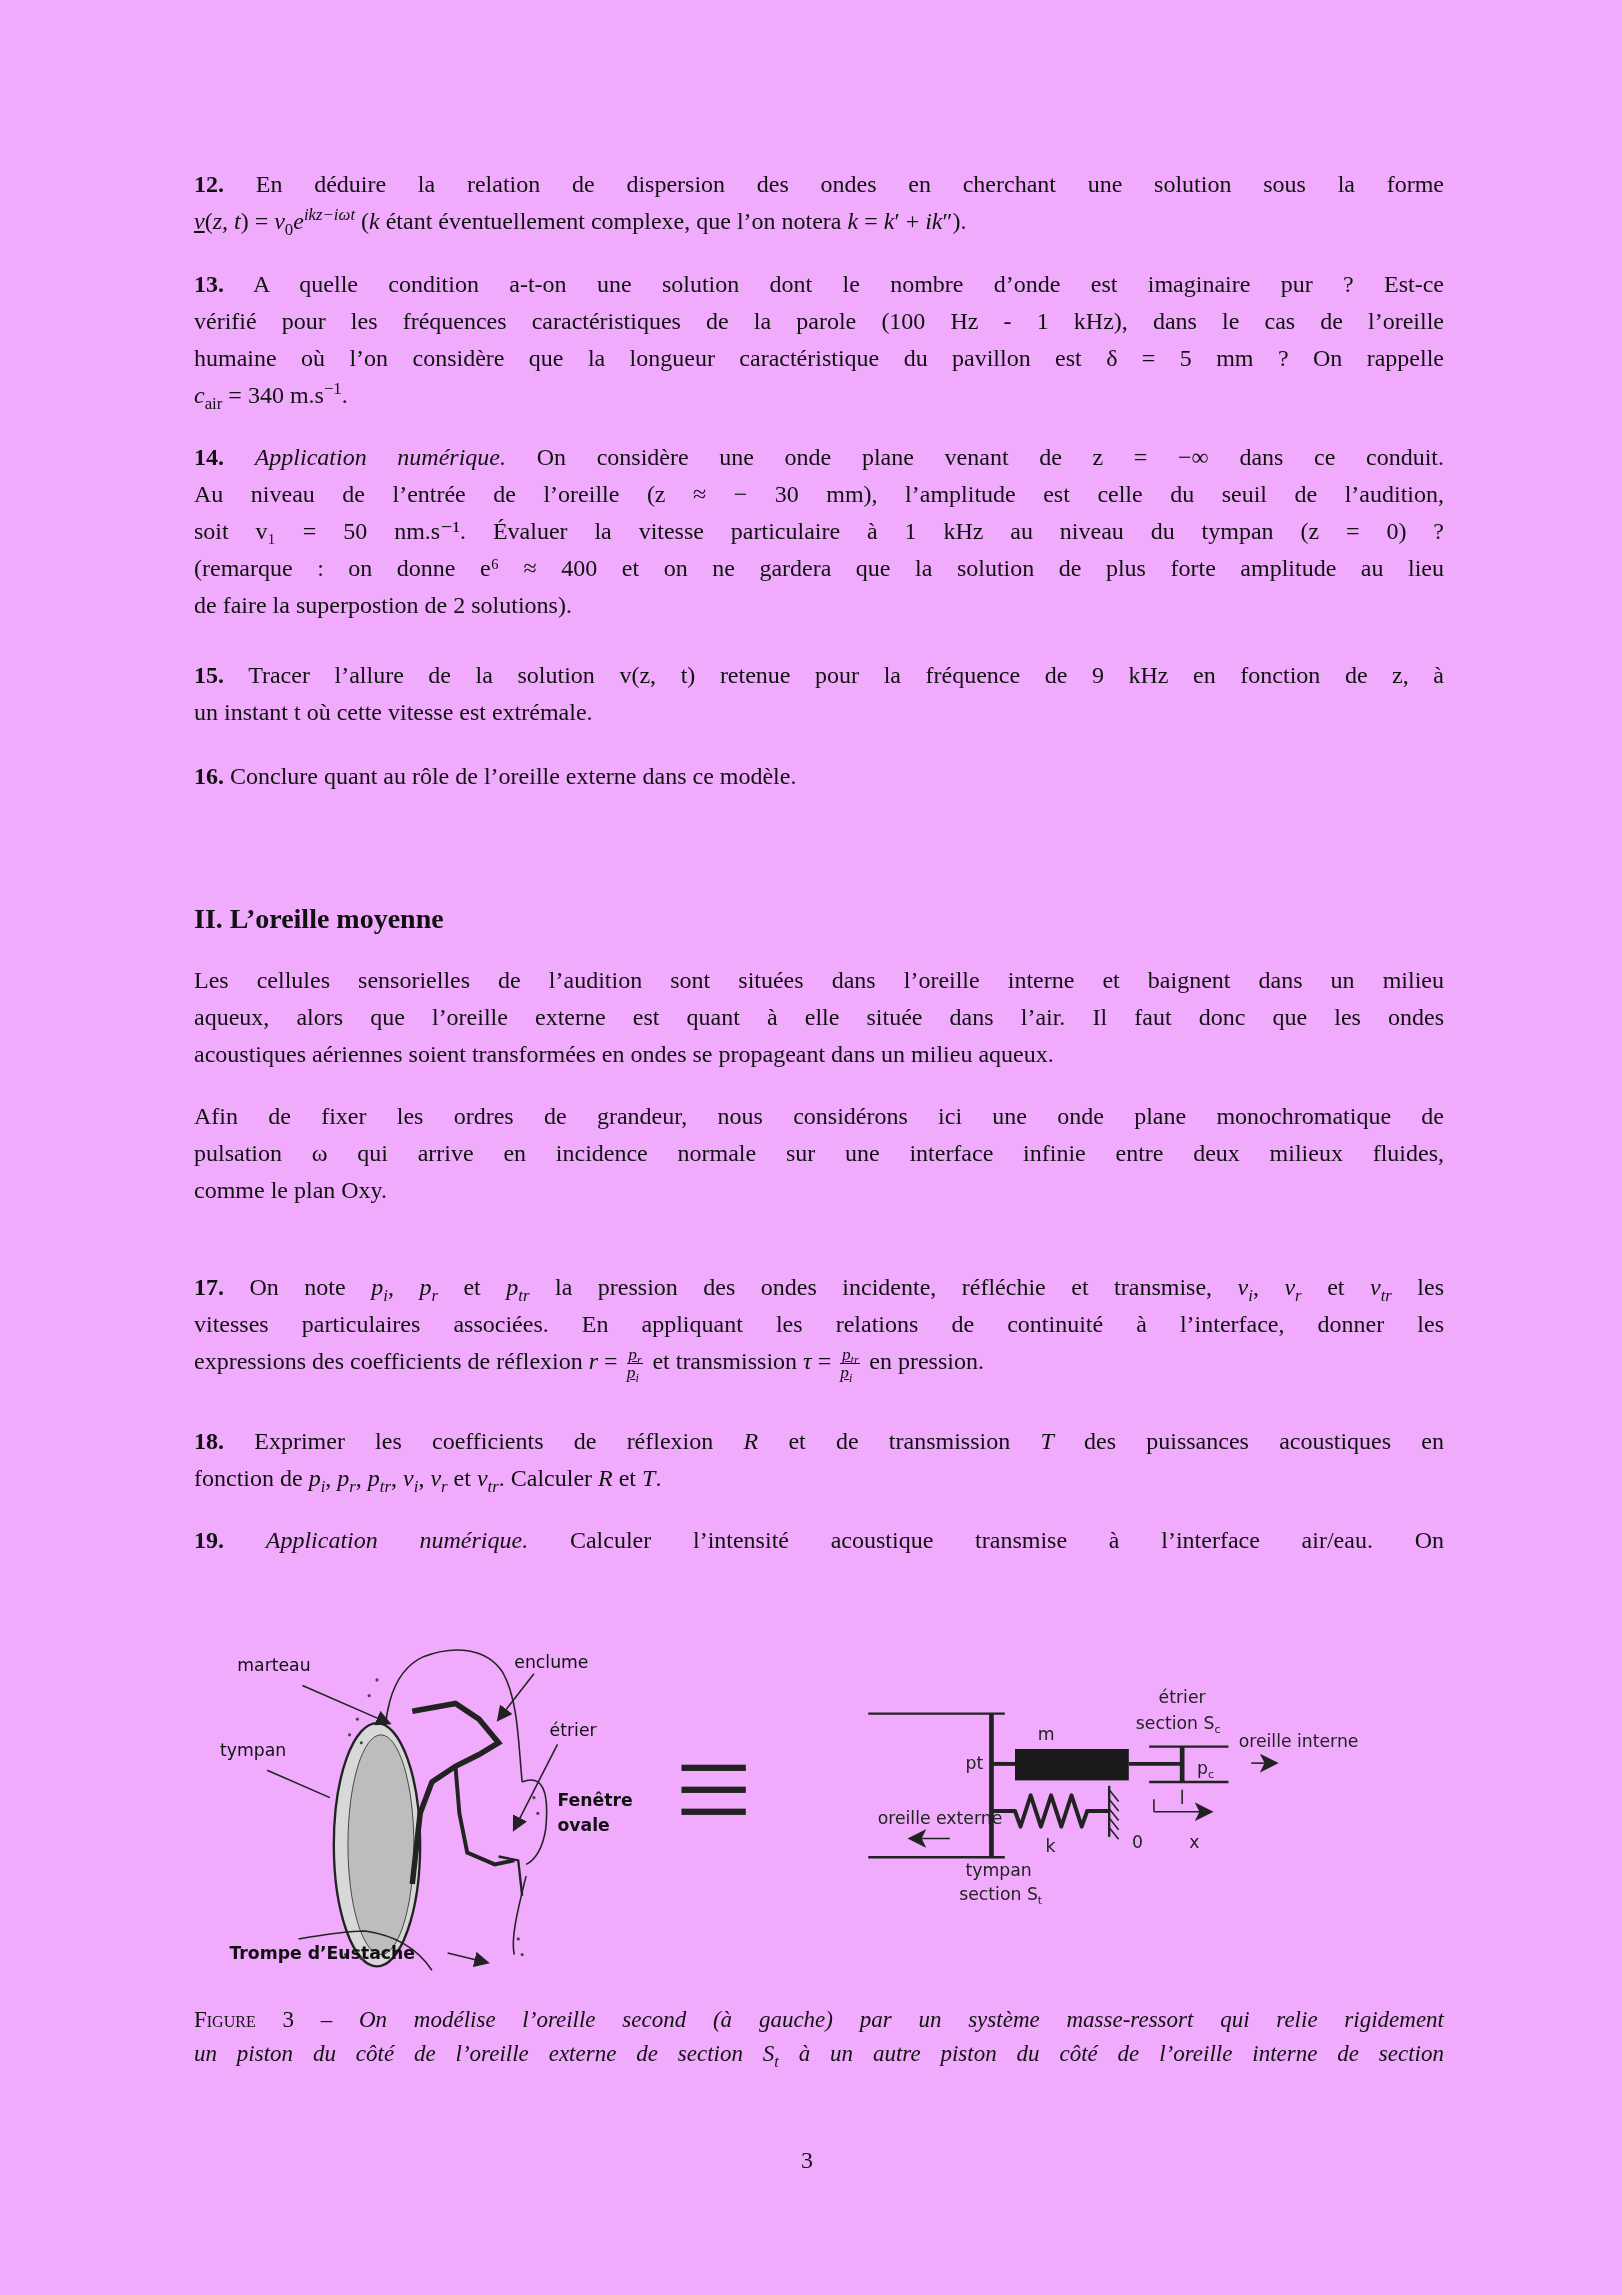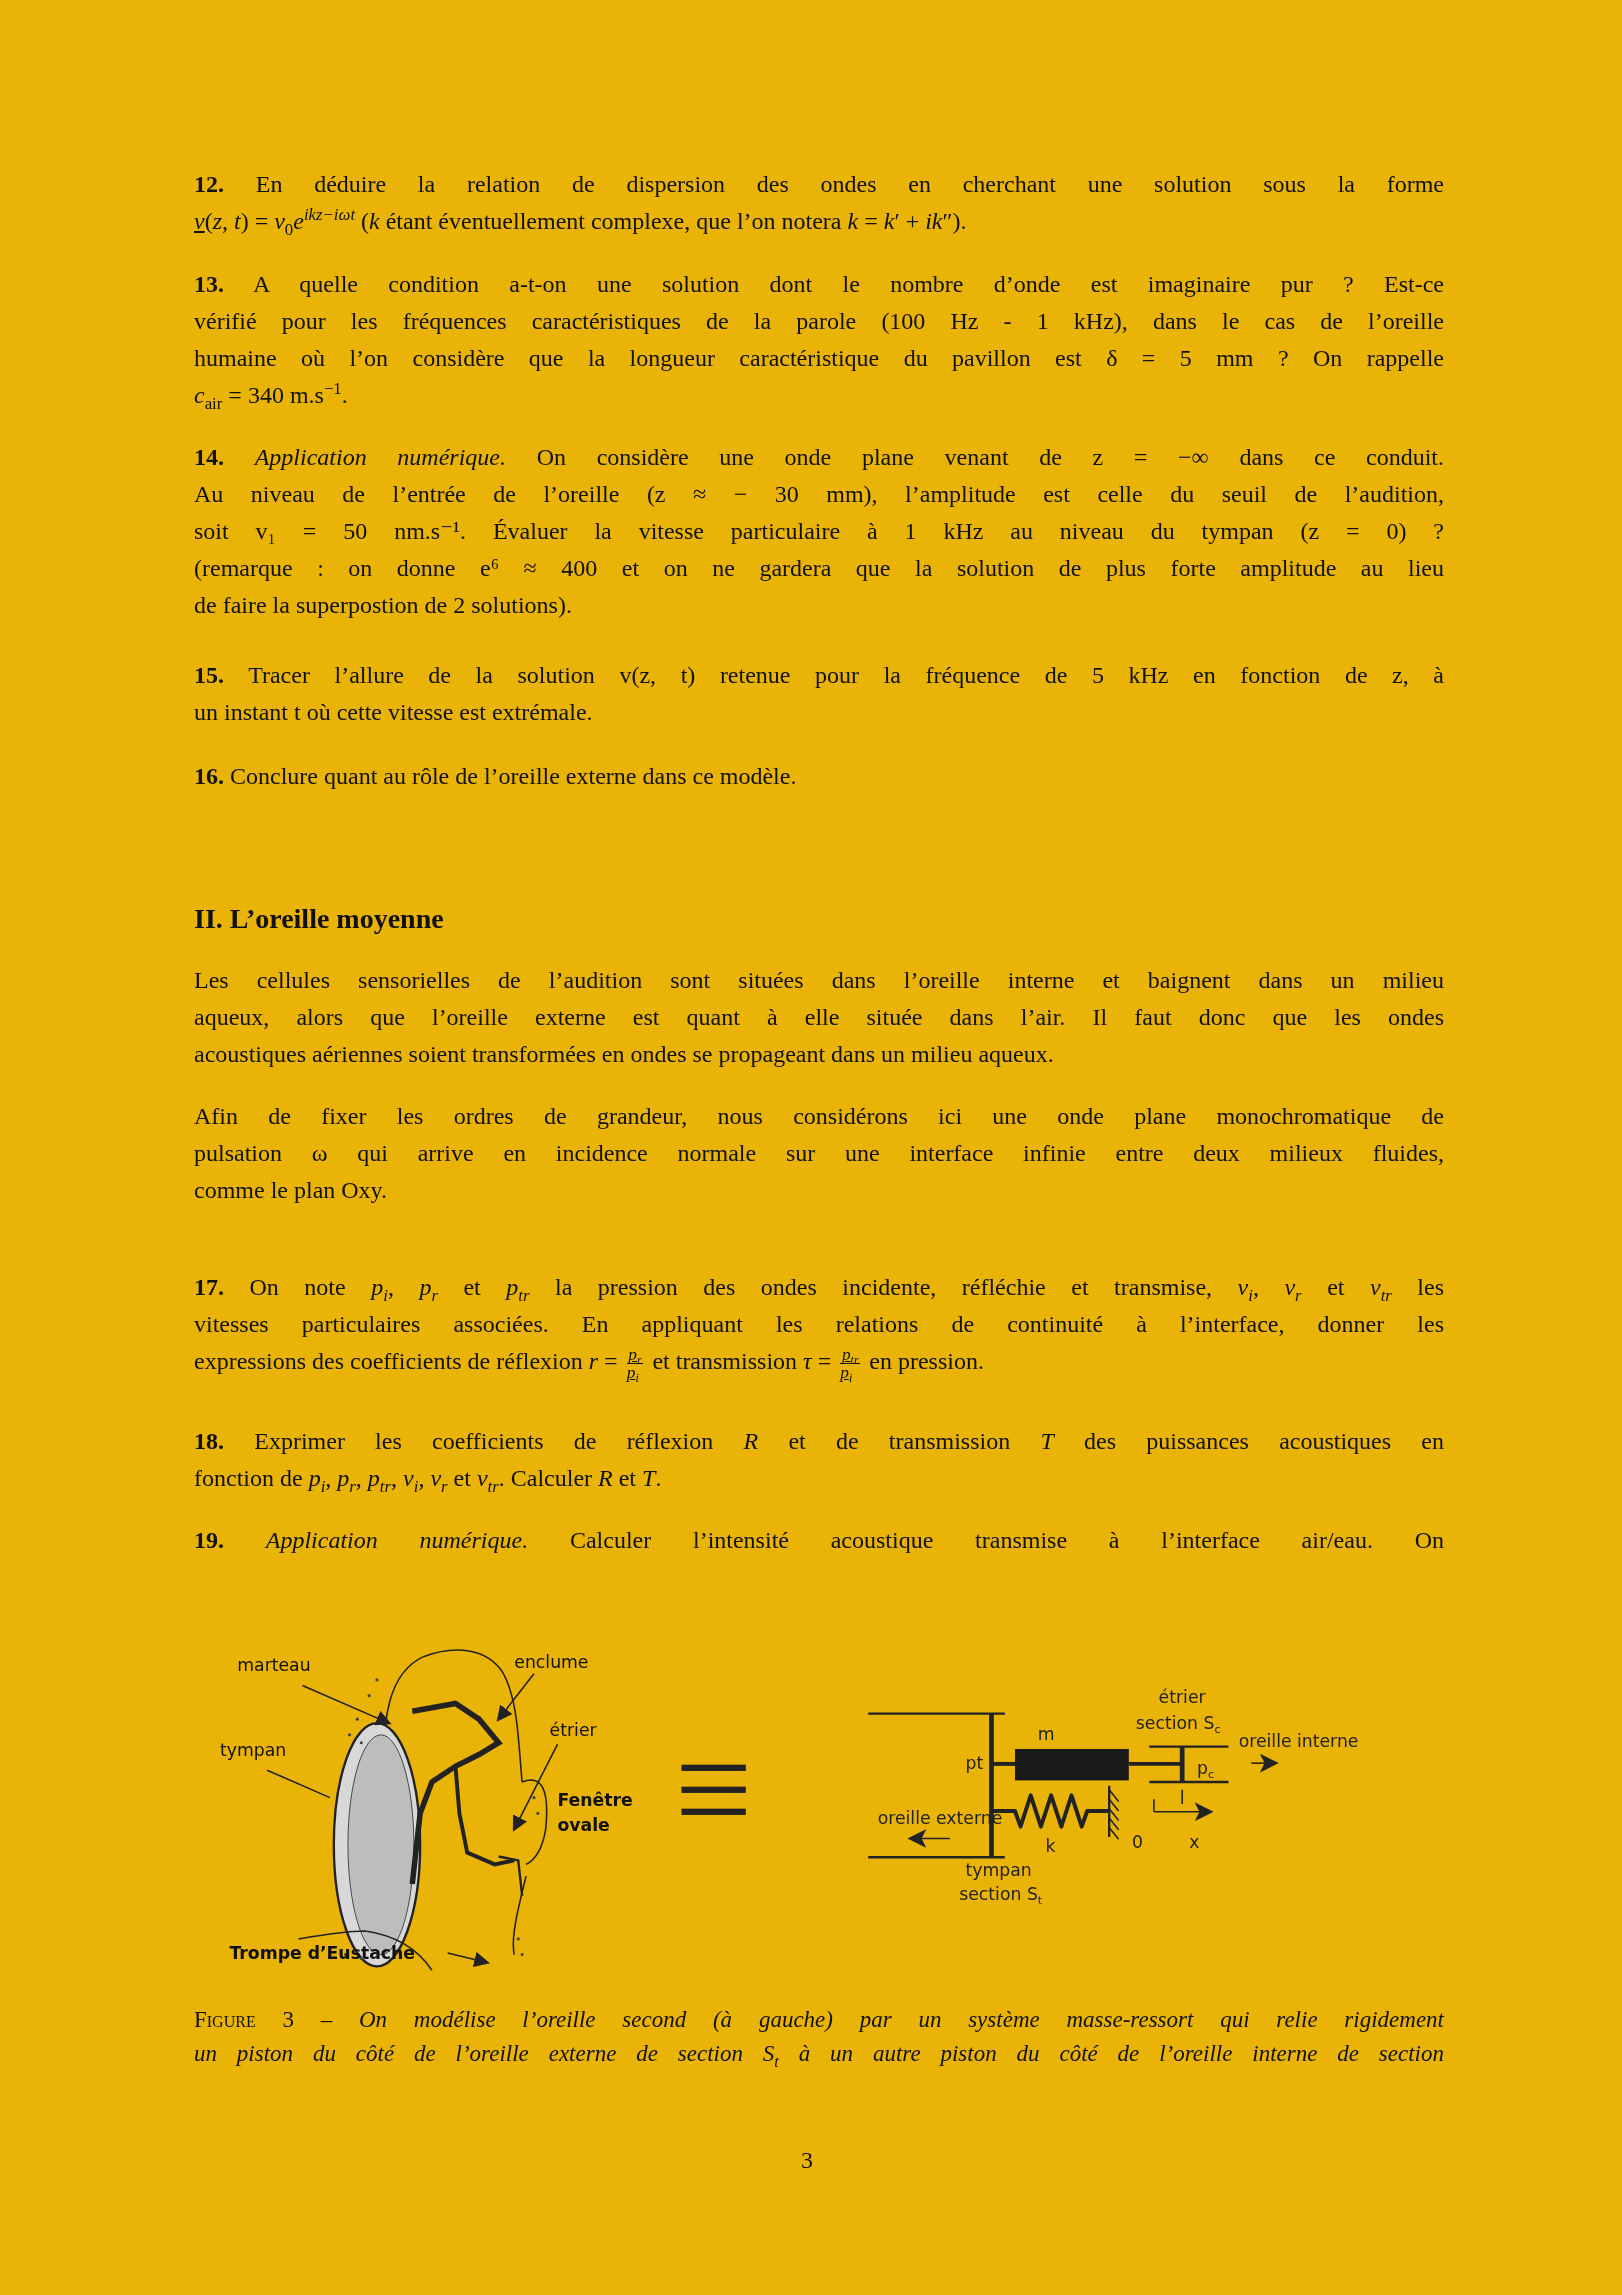--- a/index.html
+++ b/index.html
@@ -1,18 +1,18 @@
 <!DOCTYPE html>
 <html style="font-size:12.6px"><head>
 <meta charset="utf-8">
 <style>
   html, body { margin: 0; padding: 0; background: #ffffff; }
   body { width: 1623px; height: 2295px; position: relative; overflow: hidden;
          font-family: "DejaVu Serif", "Liberation Serif", serif; color: #111; }
-  .page { position: absolute; left: 0; top: 0; width: 1623px; height: 2295px; background:#eab308; }
+  .page { position: absolute; left: 0; top: 0; width: 1623px; height: 2295px; background:#f0abfc; }
   .blk { position: absolute; left: 194px; width: 1250px; font-size: 24px; line-height: 37px;
          text-align: justify; font-family: "Liberation Serif", "DejaVu Serif", serif; }
   .blk .line { display: block; white-space: nowrap; text-align: justify; text-align-last: justify; }
   .blk .line.last { text-align-last: left; }
   .num { font-weight: bold; }
   .it { font-style: italic; }
   .heading { position: absolute; left: 194px; top: 903px; font-size: 28px; font-weight: bold;
              font-family: "Liberation Serif", "DejaVu Serif", serif; }
   .caption { position: absolute; left: 194px; width: 1250px; top: 2003px; font-size: 23px; line-height: 34px;
              font-family: "Liberation Serif", "DejaVu Serif", serif; }
@@ -47,21 +47,21 @@
 
   <div class="blk" style="top:439px">
     <span class="line"><span class="num">14.</span> <span class="it">Application numérique.</span> <span>On considère une onde plane venant de z = −∞ dans ce conduit.</span></span>
     <span class="line">Au niveau de l’entrée de l’oreille (z ≈ − 30 mm), l’amplitude est celle du seuil de l’audition,</span>
     <span class="line">soit v₁ = 50 nm.s⁻¹. Évaluer la vitesse particulaire à 1 kHz au niveau du tympan (z = 0) ?</span>
     <span class="line">(remarque : on donne e⁶ ≈ 400 et on ne gardera que la solution de plus forte amplitude au lieu</span>
     <span class="line last">de faire la superpostion de 2 solutions).</span>
   </div>
 
   <div class="blk" style="top:657px">
-    <span class="line"><span class="num">15.</span> <span>Tracer l’allure de la solution v(z, t) retenue pour la fréquence de 5 kHz en fonction de z, à</span></span>
+    <span class="line"><span class="num">15.</span> <span>Tracer l’allure de la solution v(z, t) retenue pour la fréquence de 9 kHz en fonction de z, à</span></span>
     <span class="line last">un instant t où cette vitesse est extrémale.</span>
   </div>
 
   <div class="blk" style="top:758px">
     <span class="line last"><span class="num">16.</span> <span>Conclure quant au rôle de l’oreille externe dans ce modèle.</span></span>
   </div>
 
   <div class="heading">II. L’oreille moyenne</div>
 
   <div class="blk" style="top:962px">

